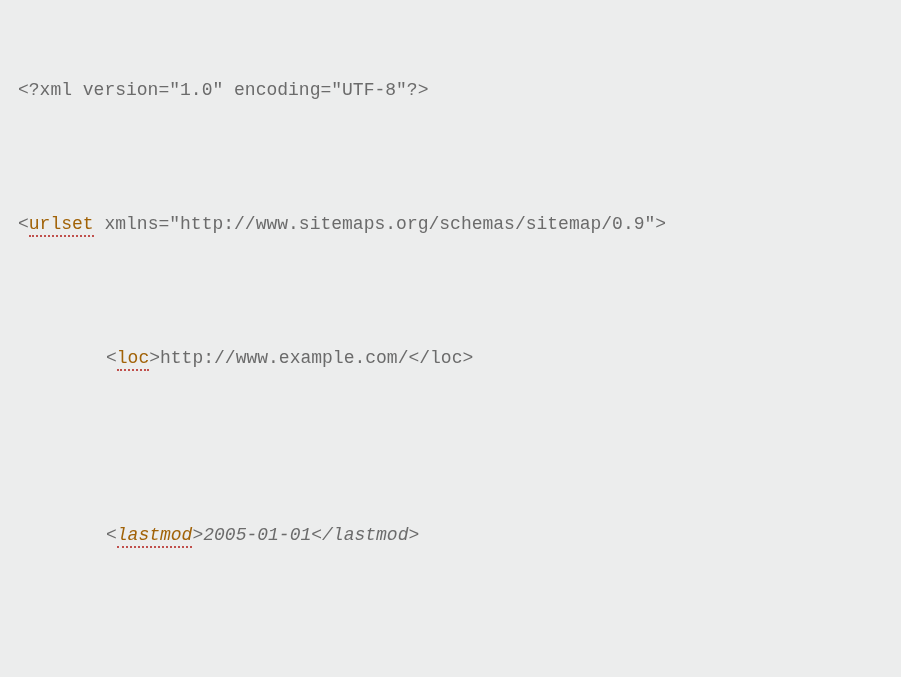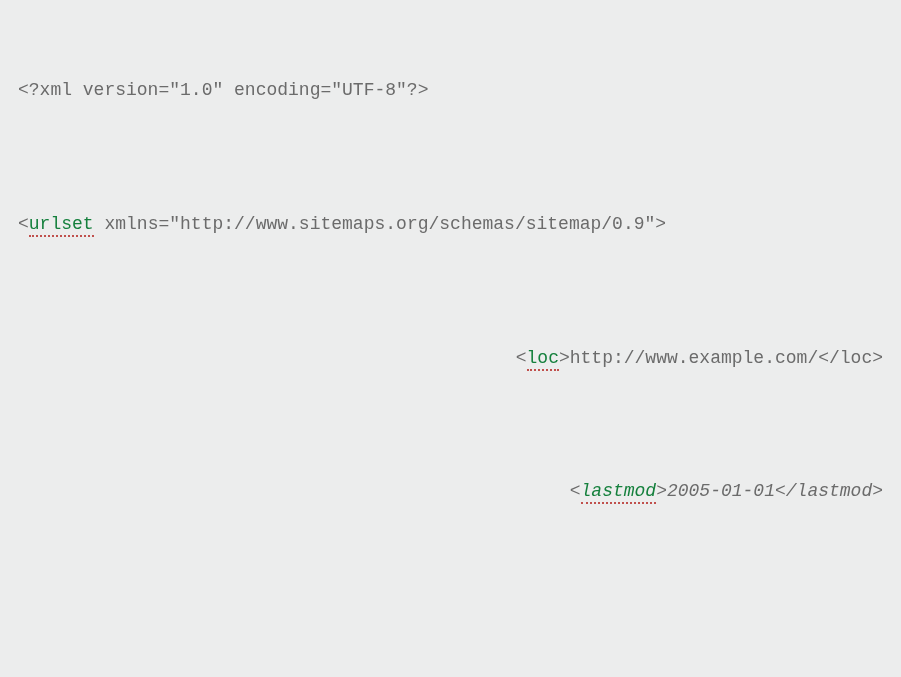--- a/index.html
+++ b/index.html
@@ -19,35 +19,35 @@
     }
     .code-block {
       white-space: pre;
     }
     .line {
       display: block;
       margin-bottom: 58px;
     }
     .line:last-child {
       margin-bottom: 0;
+      margin-top: 44px;
     }
     .underline-red {
-      color: #15803d;
+      color: #a16207;
       border-bottom: 2px dotted #c0504d;
       padding-bottom: 1px;
     }
     .italic {
       font-style: italic;
     }
     .indent-1 {
       padding-left: 44px;
     }
     .indent-2 {
       padding-left: 88px;
-      text-align: right;
     }
   </style>
 </head>
 <body>
 
 <div class="code-block">
   <span class="line"><span>&lt;?xml version="1.0" encoding="UTF-8"?&gt;</span></span>
   <span class="line"><span>&lt;</span><span class="underline-red">urlset</span><span> xmlns="http://www.sitemaps.org/schemas/sitemap/0.9"&gt;</span></span>
   <span class="line indent-2"><span>&lt;</span><span class="underline-red">loc</span><span>&gt;http://www.example.com/&lt;/loc&gt;</span></span>
   <span class="line indent-2 italic"><span>&lt;</span><span class="underline-red">lastmod</span><span>&gt;2005-01-01&lt;/lastmod&gt;</span></span>

